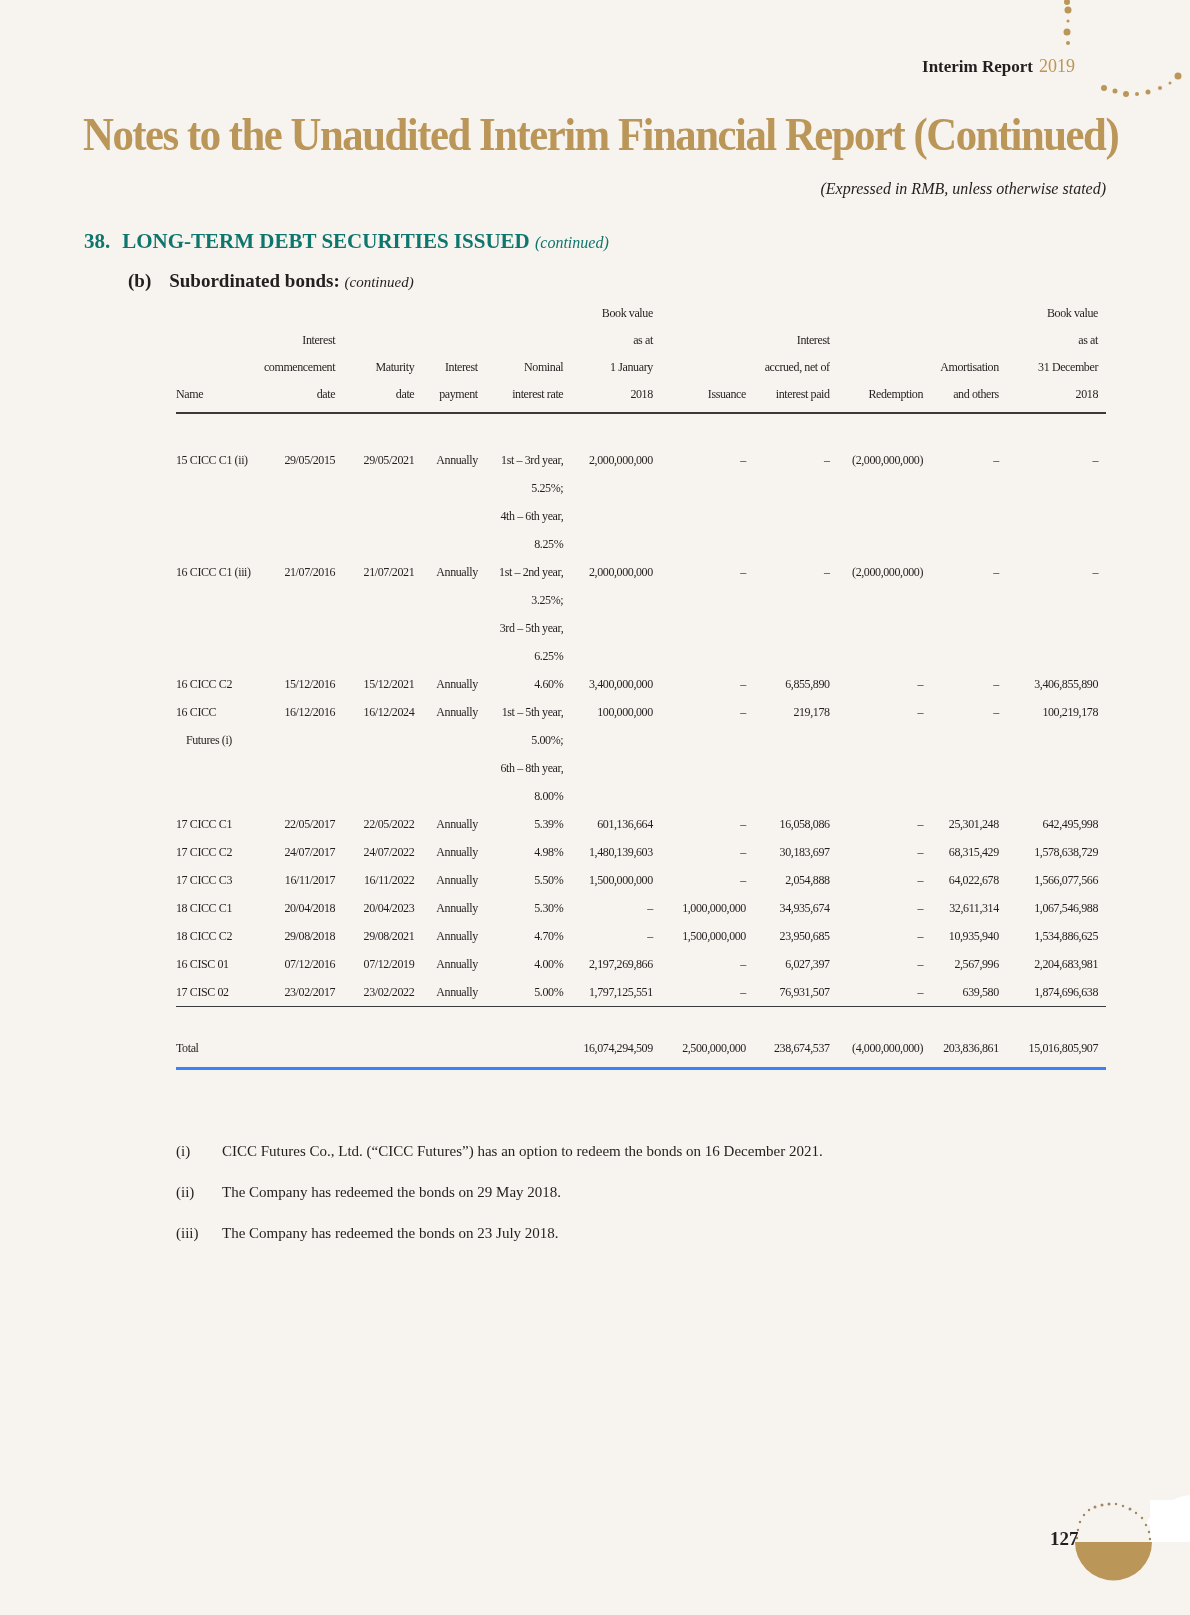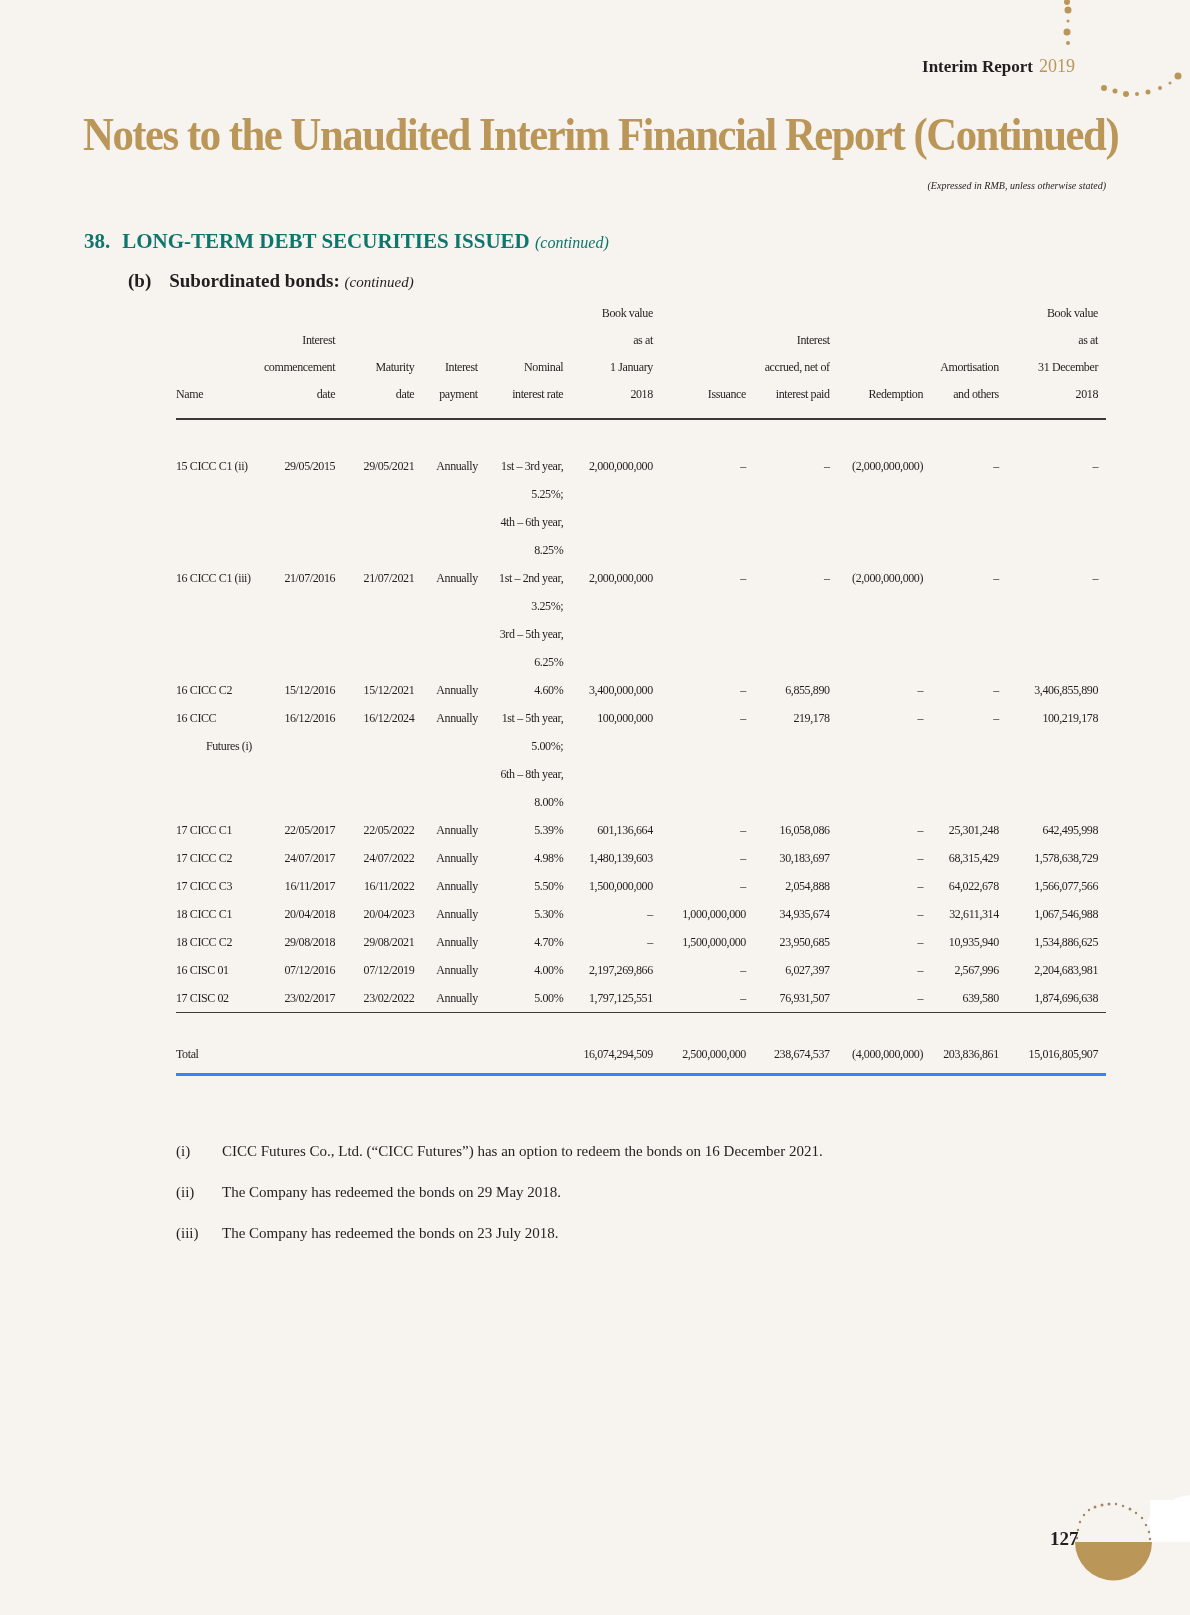--- a/index.html
+++ b/index.html
@@ -18,21 +18,21 @@
   .header-report .yr { font-weight: normal; color: #bb9659; margin-left: 6px; font-size: 18px; text-align: center; }
   .deco-top { position: absolute; top: 0; right: 0; width: 200px; height: 110px; }
   .page-title {
     position: absolute; left: 83px; top: 108px;
     font-size: 46px; font-weight: bold; color: #bb9659;
     letter-spacing: -1.6px; white-space: nowrap;
     transform: scaleX(0.93); transform-origin: left;
   }
   .expressed {
     position: absolute; right: 84px; top: 180px;
-    font-size: 10px; font-style: italic; white-space: nowrap;
+    font-size: 16px; font-style: italic; white-space: nowrap;
   }
   .section-heading {
     position: absolute; left: 84px; top: 229px;
     font-size: 21px; font-weight: bold; color: #0f766e; white-space: nowrap;
   }
   .section-heading .num { margin-right: 12px; }
   .section-heading .cont { font-size: 16px; font-style: italic; font-weight: normal; }
   .sub-heading {
     position: absolute; left: 128px; top: 270px;
     font-size: 19px; font-weight: bold; white-space: nowrap;
@@ -42,31 +42,31 @@
 
   table.bonds {
     position: absolute; left: 176px; top: 300px;
     width: 930px;
     border-collapse: collapse;
     font-size: 12px;
     letter-spacing: -0.4px;
   }
   table.bonds th {
     font-weight: normal; text-align: right; vertical-align: bottom;
-    line-height: 27px; padding: 0 8px 10px 4px;
+    line-height: 27px; padding: 0 8px 4px 4px;
     border-bottom: 2px solid #3a3a3a;
     white-space: nowrap;
   }
   table.bonds th.name-col { text-align: left; padding-left: 0; }
   table.bonds td {
     text-align: right; vertical-align: top;
     line-height: 28px; padding: 0 8px 0 4px; white-space: nowrap;
   }
   table.bonds td.name-col { text-align: left; padding-left: 0; }
-  table.bonds td.name-col .l2 { padding-left: 10px; display: block; text-align: right; }
+  table.bonds td.name-col .l2 { padding-left: 10px; display: block; }
   table.bonds tr.spacer td { height: 32px; }
   table.bonds tr.last td { border-bottom: 1px solid #3a3a3a; padding-bottom: 0; }
   table.bonds tr.spacer2 td { height: 26px; }
   table.bonds tr.total td { border-bottom: 3px solid #3b82f6; line-height: 30px; padding-bottom: 4px; }
   .rate-line { display: block; }
 
   .footnotes {
     position: absolute; left: 176px; top: 1140px;
     font-size: 15px;
   }

